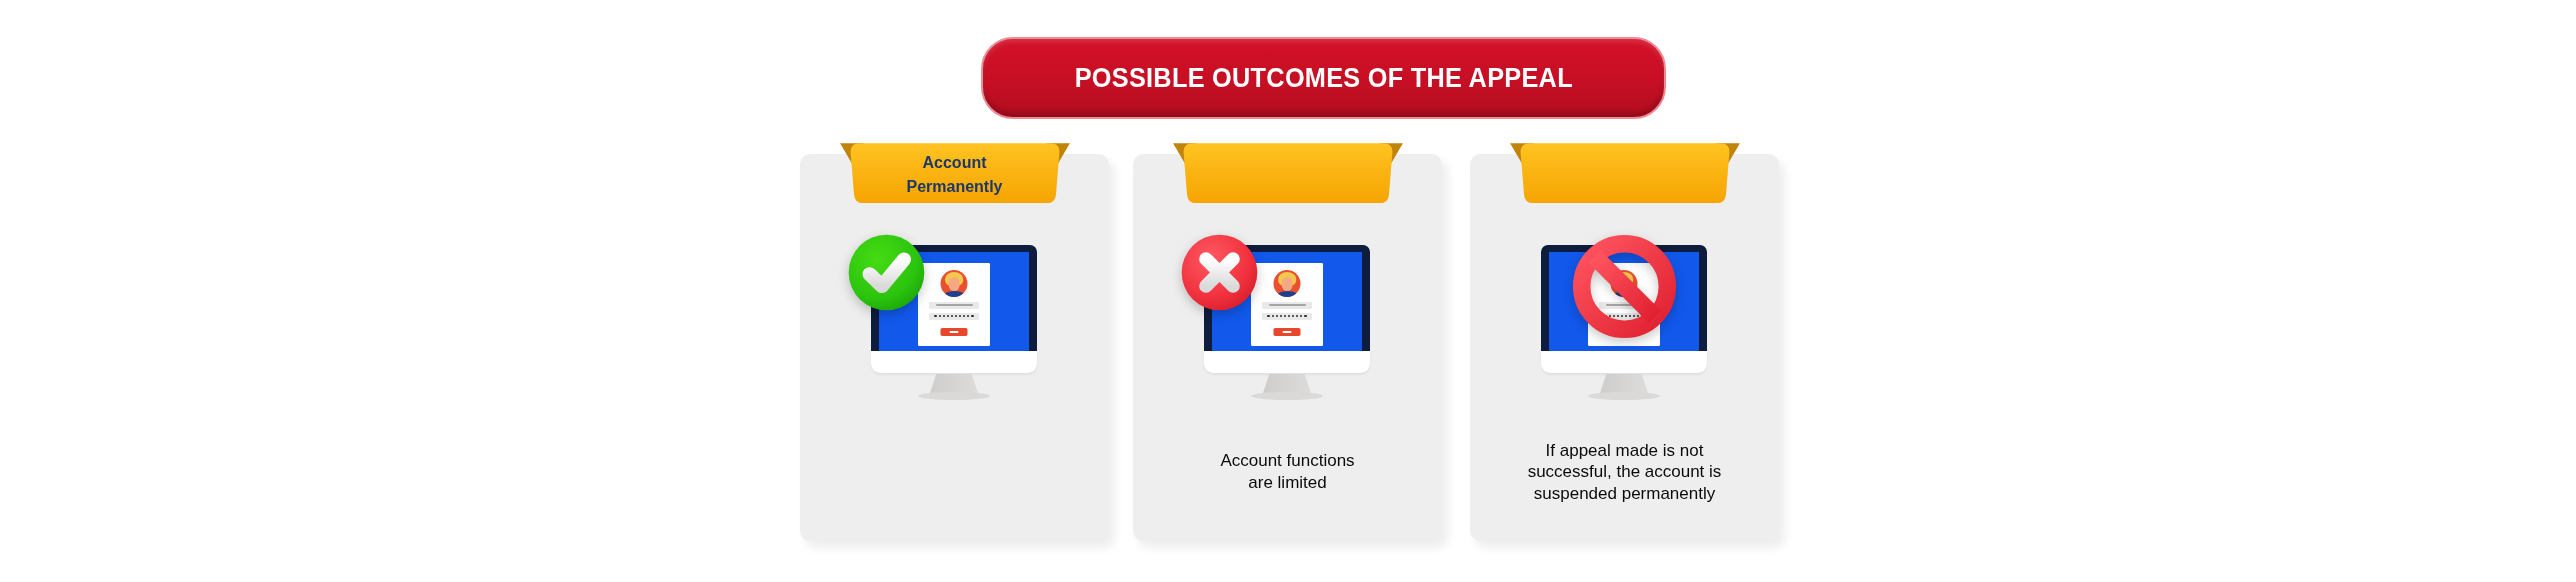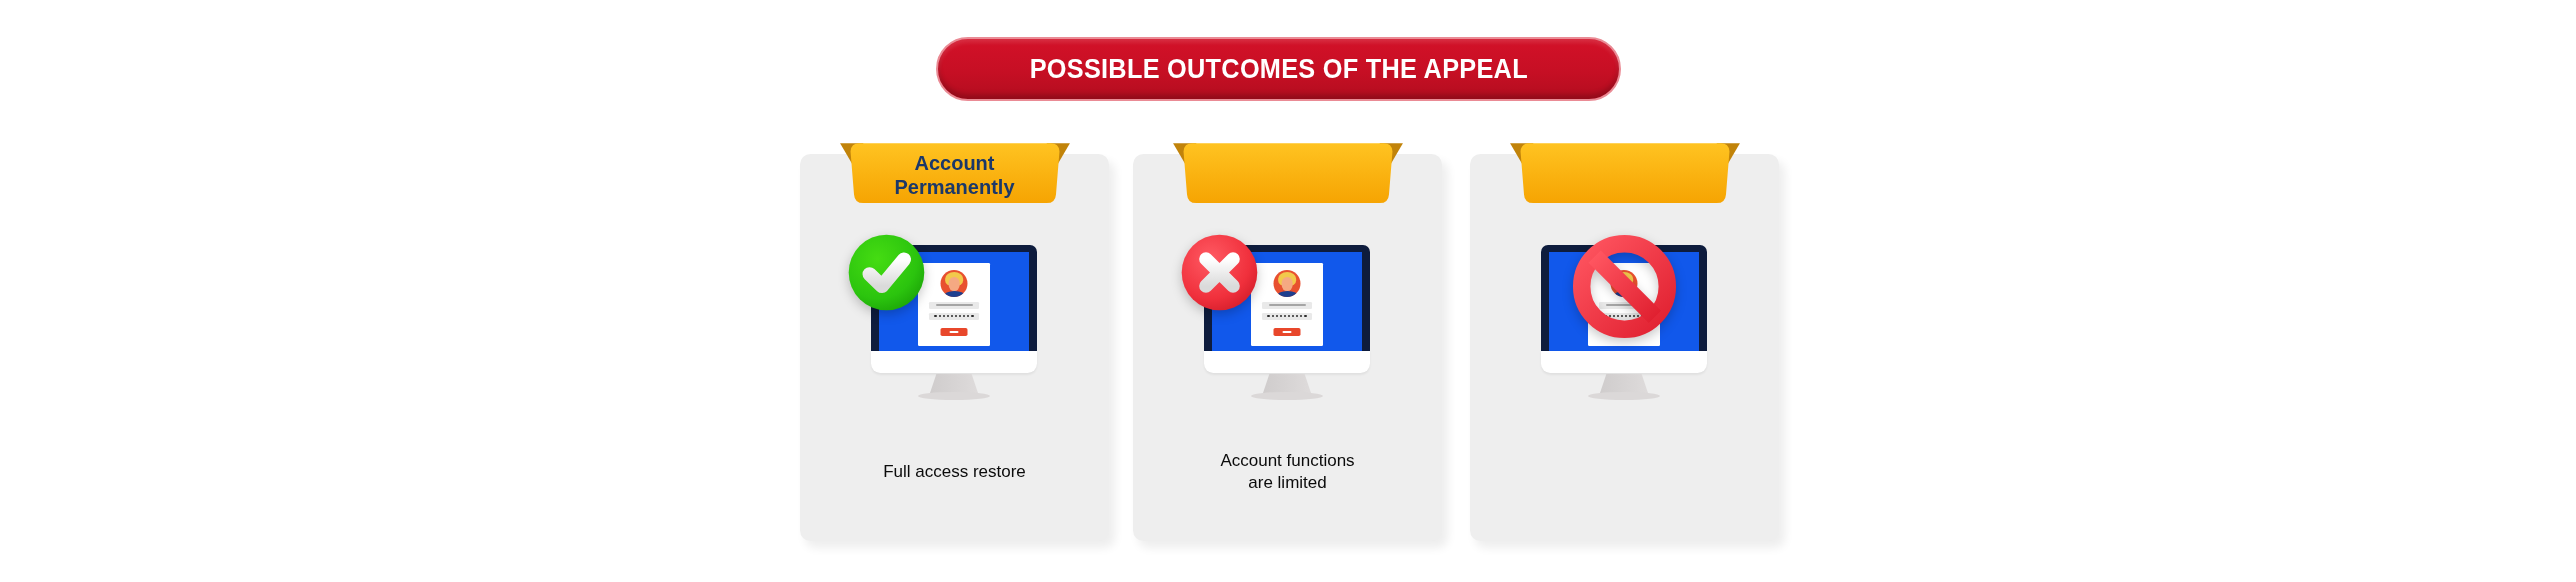--- a/index.html
+++ b/index.html
@@ -4,21 +4,21 @@
 <style>
   html,body{margin:0;padding:0;}
   body{
     width:2576px;height:582px;position:relative;background:#ffffff;
     font-family:"Liberation Sans", sans-serif;overflow:hidden;
   }
   .abs{position:absolute;}
 
   
   .title-banner{
-    left:936px;top:37px;width:685px;height:64px;
+    left:981px;top:37px;width:685px;height:82px;
     border-radius:32px;
     background:linear-gradient(180deg,#d31128 0%,#c60f24 55%,#b30d1f 100%);
     border:2.3px solid #ea8b95;
     box-sizing:border-box;
     box-shadow:inset 0 -4.7px 5.8px rgba(0,0,0,.18), inset 0 3.5px 4.7px rgba(255,255,255,.12);
     display:flex;align-items:center;justify-content:center;
   }
   .title-banner span{
     color:#ffffff;font-size:27.5px;font-weight:800;letter-spacing:0.3px;
     transform:scaleX(.92);white-space:nowrap;
@@ -30,21 +30,21 @@
     border-radius:10.5px;
     box-shadow:5.8px 7px 9.4px rgba(0,0,0,.07);
   }
   .card.c0{left:800px;} .card.c1{left:1133px;} .card.c2{left:1470px;}
 
   
   .ribbon{left:50%;top:-13.4px;transform:translateX(-50%);width:246px;height:65px;}
   .ribbon-title{
     left:0;top:-7px;width:100%;height:56px;
     display:flex;flex-direction:column;align-items:center;justify-content:center;
-    color:#1b3869;font-weight:800;font-size:20px;line-height:24px;text-align:center;
+    color:#1b3869;font-weight:800;font-size:16px;line-height:24px;text-align:center;
   }
 
   
   .monitor{left:71px;top:91px;width:166px;height:106px;background:#0e1c3d;border-radius:7px 7px 0 0;}
   .screen{position:absolute;left:7.6px;top:7px;right:7.6px;bottom:0;background:#1158eb;overflow:hidden;}
   .login-panel{position:absolute;left:50%;transform:translateX(-50%);top:10.5px;width:72px;height:83px;background:#ffffff;border-radius:1.2px;}
   .avatar{position:absolute;left:50%;transform:translateX(-50%);top:7px;width:27px;height:27px;border-radius:50%;background:#e8502f;overflow:hidden;}
   .avatar .hair{position:absolute;left:50%;transform:translateX(-50%);top:2.3px;width:18.7px;height:14px;background:#f2c94c;border-radius:50% 50% 40% 40%;}
   .avatar .face{position:absolute;left:50%;transform:translateX(-50%);top:7px;width:11.7px;height:14px;background:#f5a982;border-radius:45%;}
   .avatar .shirt{position:absolute;left:50%;transform:translateX(-50%);bottom:-4.7px;width:22px;height:10.5px;background:#1d3f8f;border-radius:50% 50% 0 0;}
@@ -146,23 +146,20 @@
     <div class="chin"></div>
     <div class="neck"></div>
     <div class="stand-base"></div>
   </div>
 
   <svg class="abs badge" viewBox="0 0 140 140">
     <circle cx="70" cy="70" r="67" fill="url(#greenGrad)"></circle>
     <path d="M40 73 L62 94 L101 47" fill="none" stroke="url(#whiteGrad)" stroke-width="25" stroke-linecap="round" stroke-linejoin="round"></path>
   </svg>
 
-  <div class="abs desc">
-    <span>Full access restore</span>
-  </div>
 </div>
 
 <div class="abs card c1">
   <svg class="abs ribbon" viewBox="0 0 420 112">
     <path d="M12 4 L52 4 L46 62 Z" fill="#c1830a"></path>
     <path d="M408 4 L368 4 L374 62 Z" fill="#c1830a"></path>
     <path d="M30 18 Q31 4 45 4 L375 4 Q389 4 390 18 L384 92 Q383 107 368 107 L52 107 Q37 107 36 92 Z" fill="url(#goldGrad)"></path>
   </svg>
 
   <div class="abs monitor">
@@ -247,14 +244,19 @@
     <div class="chin"></div>
     <div class="neck"></div>
     <div class="stand-base"></div>
   </div>
 
   <svg class="abs badge center" viewBox="0 0 190 190">
     <circle cx="95" cy="95" r="76" fill="none" stroke="url(#banGrad)" stroke-width="31"></circle>
     <line x1="42" y1="42" x2="149" y2="149" stroke="url(#banGrad)" stroke-width="31"></line>
   </svg>
 
+  <div class="abs desc">
+    <span>If appeal made is not</span>
+    <span>successful, the account is</span>
+    <span>suspended permanently</span>
+  </div>
 </div>
 
 
 </body></html>

